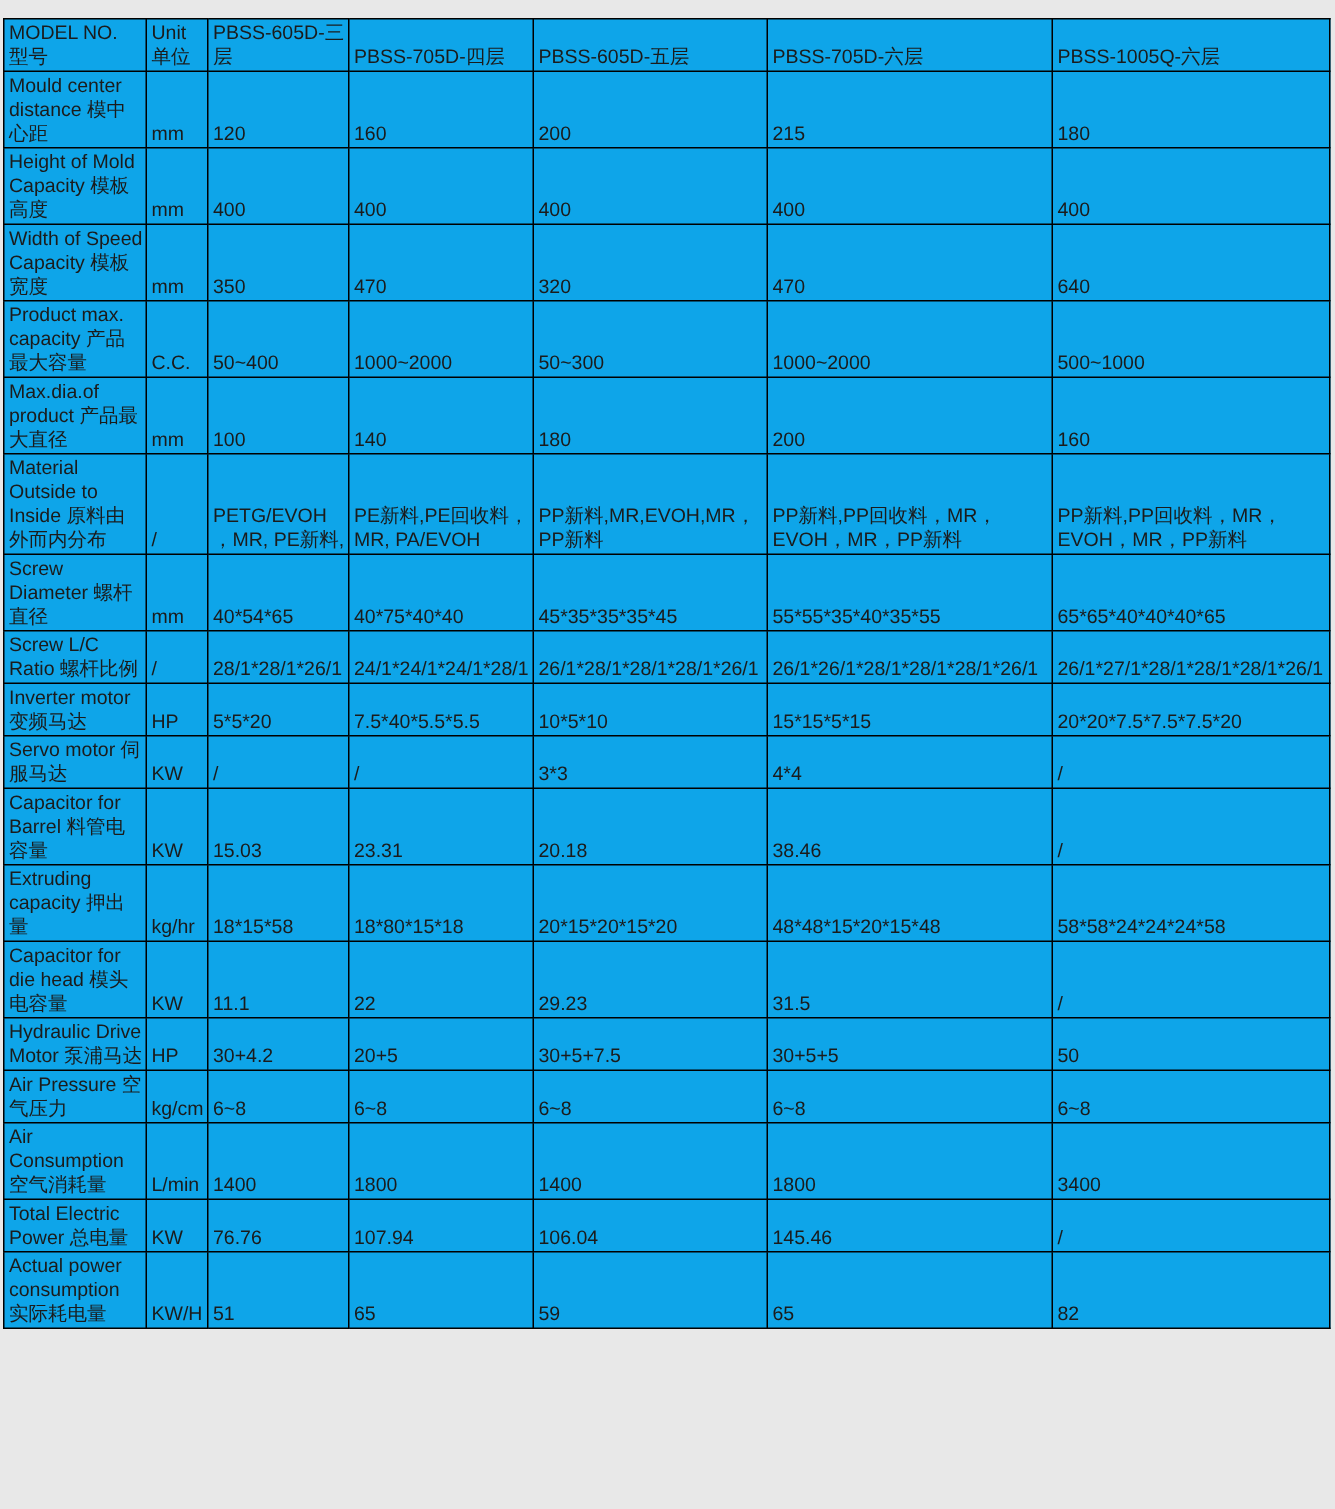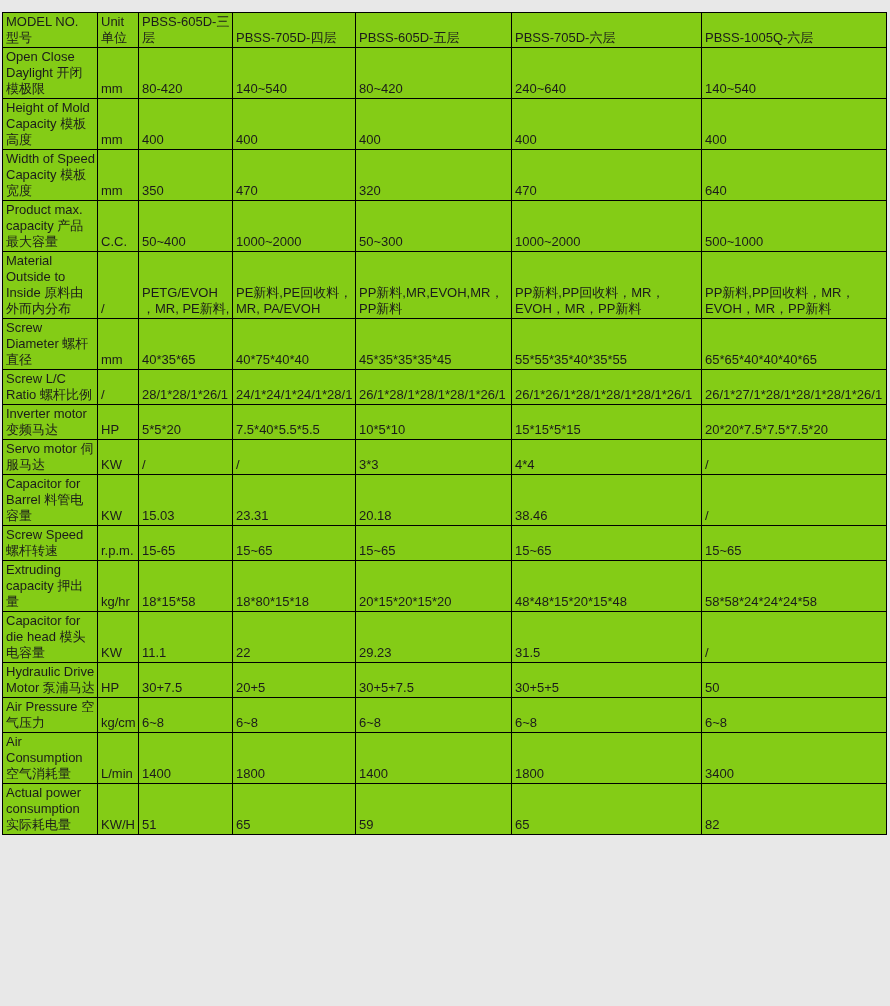--- a/index.html
+++ b/index.html
@@ -8,21 +8,21 @@
     font-family: "Liberation Sans", "DejaVu Sans", sans-serif;
     font-size: 13px;
     line-height: 16px;
     color: #1b1b1b;
   }
   body { padding: 12px 3px 8px 2px; width: 885px; }
   table.spec {
     border-collapse: collapse;
     table-layout: fixed;
     width: 884px;
-    background: #84cc16;
+    background: #0ea5e9;
   }
   table.spec th, table.spec td {
     border: 1px solid #000;
     vertical-align: bottom;
     text-align: left;
     font-weight: normal;
     padding: 1px 2px 1px 3px;
     overflow: hidden;
     word-wrap: break-word;
   }
@@ -49,27 +49,27 @@
       <th>Unit单位</th>
       <th>PBSS-605D-三层</th>
       <th>PBSS-705D-四层</th>
       <th>PBSS-605D-五层</th>
       <th>PBSS-705D-六层</th>
       <th>PBSS-1005Q-六层</th>
     </tr>
   </thead>
   <tbody>
       <tr>
-        <td class="lbl">Open Close Daylight 开闭模极限</td>
-        <td class="unit">mm</td>
-        <td class="val">80-420</td>
-        <td class="val">140~540</td>
-        <td class="val">80~420</td>
-        <td class="val">240~640</td>
-        <td class="val">140~540</td>
+        <td class="lbl">Mould center distance 模中心距</td>
+        <td class="unit">mm</td>
+        <td class="val">120</td>
+        <td class="val">160</td>
+        <td class="val">200</td>
+        <td class="val">215</td>
+        <td class="val">180</td>
       </tr>
       <tr>
         <td class="lbl">Height of Mold Capacity 模板高度</td>
         <td class="unit">mm</td>
         <td class="val">400</td>
         <td class="val">400</td>
         <td class="val">400</td>
         <td class="val">400</td>
         <td class="val">400</td>
       </tr>
@@ -85,32 +85,41 @@
       <tr>
         <td class="lbl">Product max. capacity 产品最大容量</td>
         <td class="unit">C.C.</td>
         <td class="val">50~400</td>
         <td class="val">1000~2000</td>
         <td class="val">50~300</td>
         <td class="val">1000~2000</td>
         <td class="val">500~1000</td>
       </tr>
       <tr>
+        <td class="lbl">Max.dia.of product 产品最大直径</td>
+        <td class="unit">mm</td>
+        <td class="val">100</td>
+        <td class="val">140</td>
+        <td class="val">180</td>
+        <td class="val">200</td>
+        <td class="val">160</td>
+      </tr>
+      <tr>
         <td class="lbl">Material Outside to Inside 原料由外而内分布</td>
         <td class="unit">/</td>
         <td class="val wrap">PETG/EVOH，MR, PE新料,</td>
         <td class="val wrap">PE新料,PE回收料，MR, PA/EVOH</td>
         <td class="val wrap">PP新料,MR,EVOH,MR，PP新料</td>
         <td class="val wrap">PP新料,PP回收料，MR，EVOH，MR，PP新料</td>
         <td class="val wrap">PP新料,PP回收料，MR，EVOH，MR，PP新料</td>
       </tr>
       <tr>
         <td class="lbl">Screw Diameter 螺杆直径</td>
         <td class="unit">mm</td>
-        <td class="val">40*35*65</td>
+        <td class="val">40*54*65</td>
         <td class="val">40*75*40*40</td>
         <td class="val">45*35*35*35*45</td>
         <td class="val">55*55*35*40*35*55</td>
         <td class="val">65*65*40*40*40*65</td>
       </tr>
       <tr>
         <td class="lbl">Screw L/C Ratio 螺杆比例</td>
         <td class="unit">/</td>
         <td class="val">28/1*28/1*26/1</td>
         <td class="val">24/1*24/1*24/1*28/1</td>
@@ -139,50 +148,41 @@
       <tr>
         <td class="lbl">Capacitor for Barrel 料管电容量</td>
         <td class="unit">KW</td>
         <td class="val">15.03</td>
         <td class="val">23.31</td>
         <td class="val">20.18</td>
         <td class="val">38.46</td>
         <td class="val">/</td>
       </tr>
       <tr>
-        <td class="lbl">Screw Speed 螺杆转速</td>
-        <td class="unit">r.p.m.</td>
-        <td class="val">15-65</td>
-        <td class="val">15~65</td>
-        <td class="val">15~65</td>
-        <td class="val">15~65</td>
-        <td class="val">15~65</td>
-      </tr>
-      <tr>
         <td class="lbl">Extruding capacity 押出量</td>
         <td class="unit">kg/hr</td>
         <td class="val">18*15*58</td>
         <td class="val">18*80*15*18</td>
         <td class="val">20*15*20*15*20</td>
         <td class="val">48*48*15*20*15*48</td>
         <td class="val">58*58*24*24*24*58</td>
       </tr>
       <tr>
         <td class="lbl">Capacitor for die head 模头电容量</td>
         <td class="unit">KW</td>
         <td class="val">11.1</td>
         <td class="val">22</td>
         <td class="val">29.23</td>
         <td class="val">31.5</td>
         <td class="val">/</td>
       </tr>
       <tr>
         <td class="lbl">Hydraulic Drive Motor 泵浦马达</td>
         <td class="unit">HP</td>
-        <td class="val">30+7.5</td>
+        <td class="val">30+4.2</td>
         <td class="val">20+5</td>
         <td class="val">30+5+7.5</td>
         <td class="val">30+5+5</td>
         <td class="val">50</td>
       </tr>
       <tr>
         <td class="lbl">Air Pressure 空气压力</td>
         <td class="unit">kg/cm</td>
         <td class="val">6~8</td>
         <td class="val">6~8</td>
@@ -193,20 +193,29 @@
       <tr>
         <td class="lbl">Air Consumption 空气消耗量</td>
         <td class="unit">L/min</td>
         <td class="val">1400</td>
         <td class="val">1800</td>
         <td class="val">1400</td>
         <td class="val">1800</td>
         <td class="val">3400</td>
       </tr>
       <tr>
+        <td class="lbl">Total Electric Power 总电量</td>
+        <td class="unit">KW</td>
+        <td class="val">76.76</td>
+        <td class="val">107.94</td>
+        <td class="val">106.04</td>
+        <td class="val">145.46</td>
+        <td class="val">/</td>
+      </tr>
+      <tr>
         <td class="lbl">Actual power consumption 实际耗电量</td>
         <td class="unit">KW/H</td>
         <td class="val">51</td>
         <td class="val">65</td>
         <td class="val">59</td>
         <td class="val">65</td>
         <td class="val">82</td>
       </tr>
     </tbody>
 </table>

